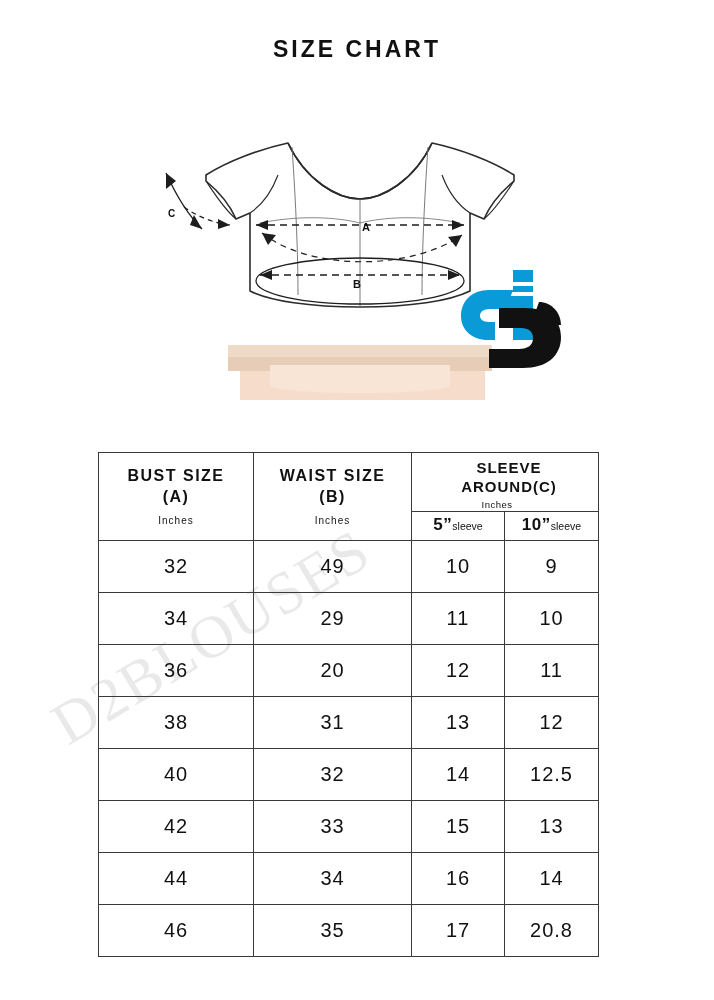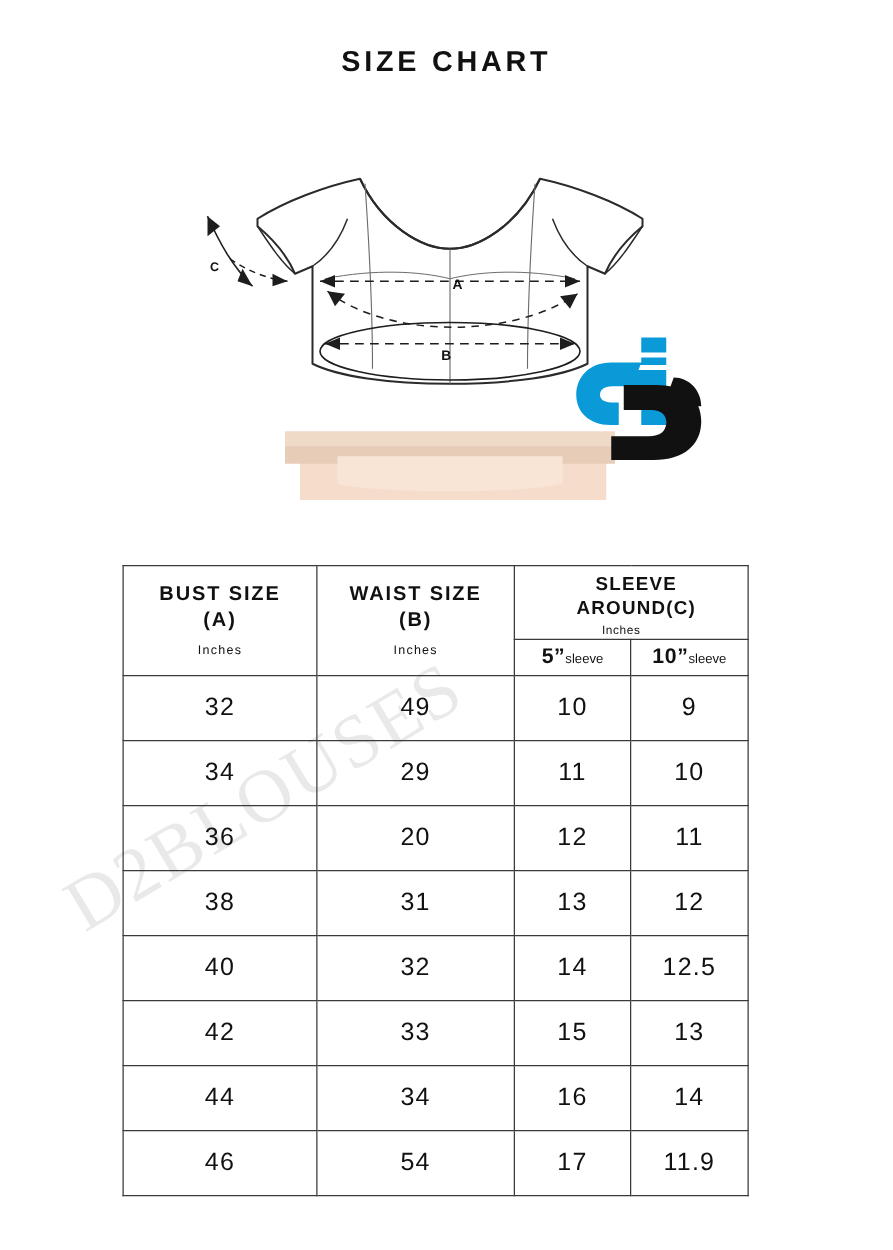--- a/index.html
+++ b/index.html
@@ -318,21 +318,21 @@
           <td class="data">13</td>
         </tr>
         <tr>
           <td class="data">44</td>
           <td class="data">34</td>
           <td class="data">16</td>
           <td class="data">14</td>
         </tr>
         <tr>
           <td class="data">46</td>
-          <td class="data">54</td>
+          <td class="data">35</td>
           <td class="data">17</td>
-          <td class="data">11.9</td>
+          <td class="data">20.8</td>
         </tr>
       </tbody>
     </table>
   </div>
 
 </div>
 
 </body></html>

